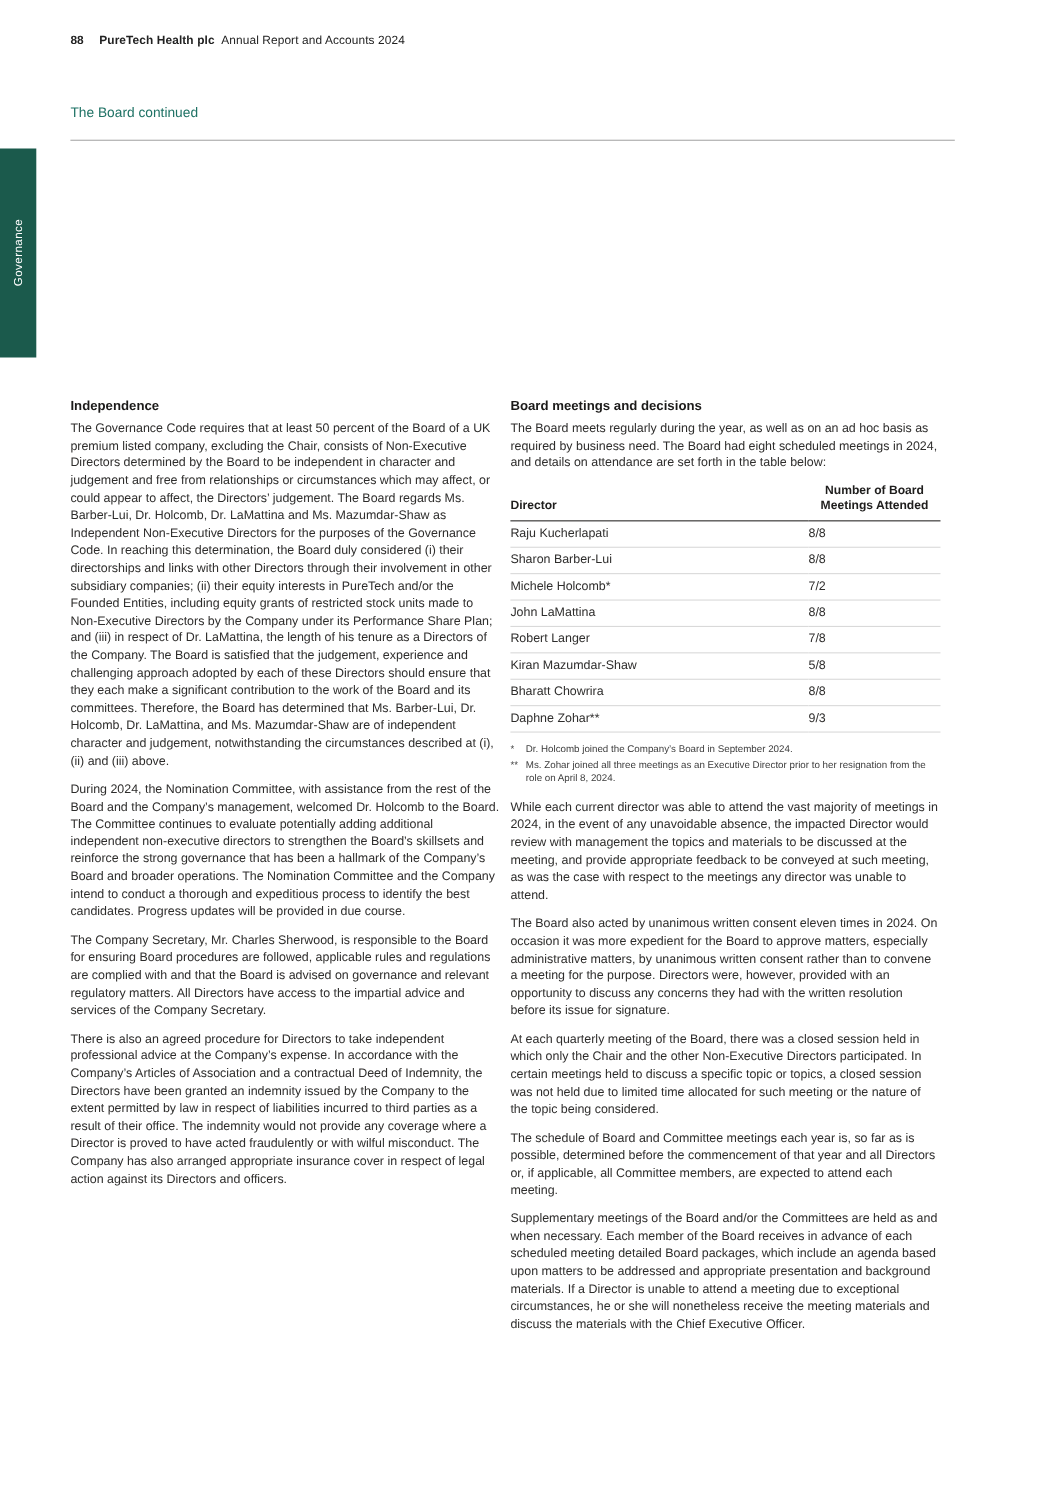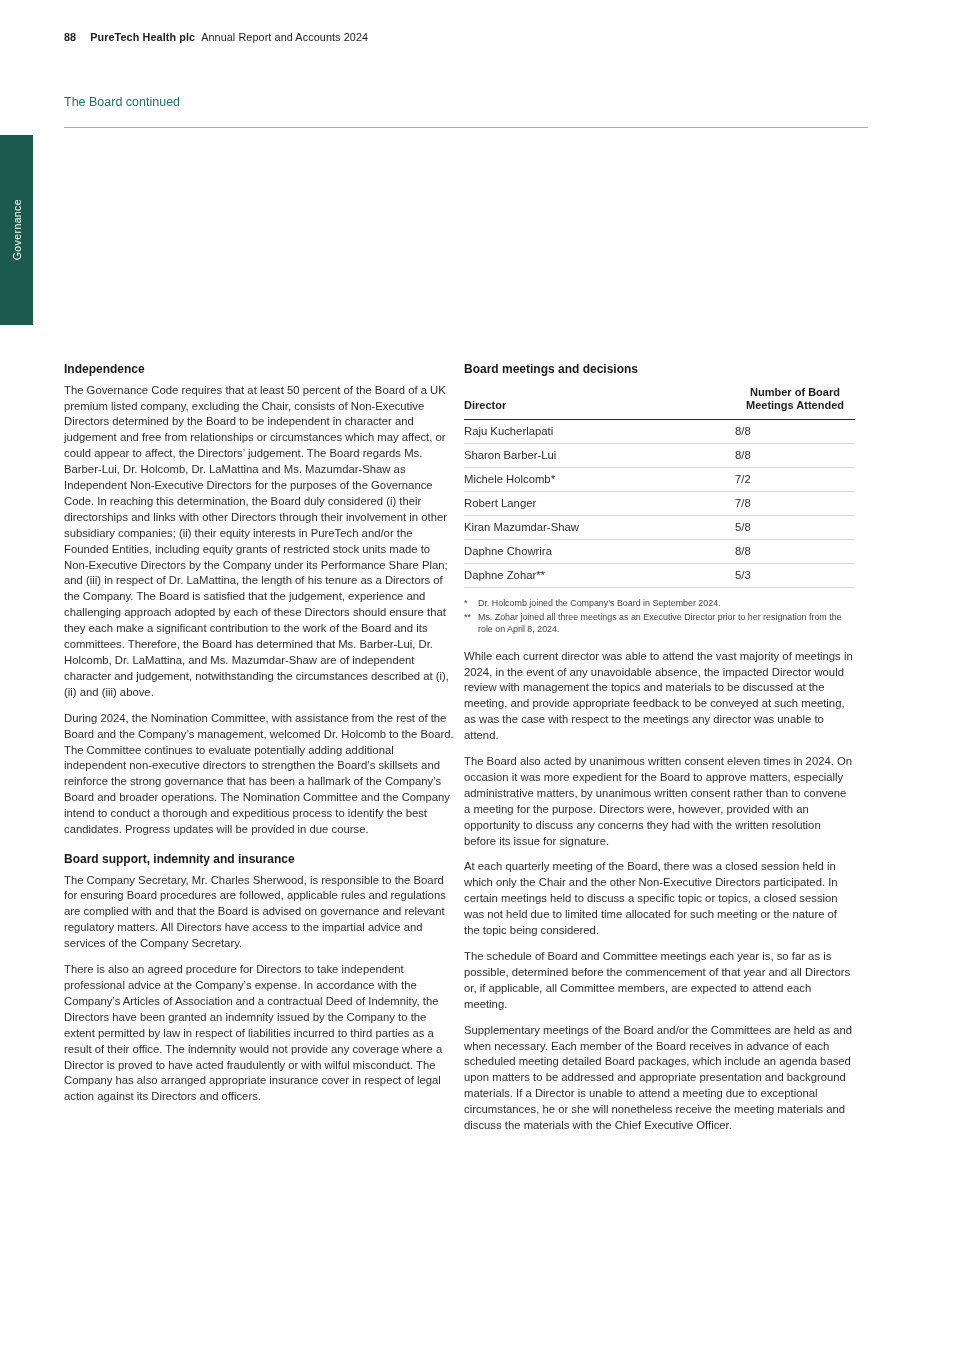--- a/index.html
+++ b/index.html
@@ -108,27 +108,27 @@
     <span class="side-tab-text">Governance</span>
   </div>
 
   <main class="columns">
 
     <section class="col">
       <h3>Independence</h3>
       <p>The Governance Code requires that at least 50 percent of the Board of a UK premium listed company, excluding the Chair, consists of Non-Executive Directors determined by the Board to be independent in character and judgement and free from relationships or circumstances which may affect, or could appear to affect, the Directors’ judgement. The Board regards Ms. Barber-Lui, Dr. Holcomb, Dr. LaMattina and Ms. Mazumdar-Shaw as Independent Non-Executive Directors for the purposes of the Governance Code. In reaching this determination, the Board duly considered (i) their directorships and links with other Directors through their involvement in other subsidiary companies; (ii) their equity interests in PureTech and/or the Founded Entities, including equity grants of restricted stock units made to Non-Executive Directors by the Company under its Performance Share Plan; and (iii) in respect of Dr. LaMattina, the length of his tenure as a Directors of the Company. The Board is satisfied that the judgement, experience and challenging approach adopted by each of these Directors should ensure that they each make a significant contribution to the work of the Board and its committees. Therefore, the Board has determined that Ms. Barber-Lui, Dr. Holcomb, Dr. LaMattina, and Ms. Mazumdar-Shaw are of independent character and judgement, notwithstanding the circumstances described at (i), (ii) and (iii) above.</p>
       <p>During 2024, the Nomination Committee, with assistance from the rest of the Board and the Company’s management, welcomed Dr. Holcomb to the Board. The Committee continues to evaluate potentially adding additional independent non-executive directors to strengthen the Board’s skillsets and reinforce the strong governance that has been a hallmark of the Company’s Board and broader operations. The Nomination Committee and the Company intend to conduct a thorough and expeditious process to identify the best candidates. Progress updates will be provided in due course.</p>
 
-      <h3 class="mt">Board support, indemnity and insurance</h3>
       <p>The Company Secretary, Mr. Charles Sherwood, is responsible to the Board for ensuring Board procedures are followed, applicable rules and regulations are complied with and that the Board is advised on governance and relevant regulatory matters. All Directors have access to the impartial advice and services of the Company Secretary.</p>
       <p>There is also an agreed procedure for Directors to take independent professional advice at the Company’s expense. In accordance with the Company’s Articles of Association and a contractual Deed of Indemnity, the Directors have been granted an indemnity issued by the Company to the extent permitted by law in respect of liabilities incurred to third parties as a result of their office. The indemnity would not provide any coverage where a Director is proved to have acted fraudulently or with wilful misconduct. The Company has also arranged appropriate insurance cover in respect of legal action against its Directors and officers.</p>
     </section>
 
     <section class="col">
       <h3>Board meetings and decisions</h3>
+      <p>The Board meets regularly during the year, as well as on an ad hoc basis as required by business need. The Board had eight scheduled meetings in 2024, and details on attendance are set forth in the table below:</p>
 
       <table>
         <thead>
           <tr>
             <th>Director</th>
             <th class="num">Number of Board Meetings Attended</th>
           </tr>
         </thead>
         <tbody>
           <tr>
@@ -137,34 +137,38 @@
           </tr>
           <tr>
             <td>Sharon Barber-Lui</td>
             <td class="num">8/8</td>
           </tr>
           <tr>
             <td>Michele Holcomb*</td>
             <td class="num">7/2</td>
           </tr>
           <tr>
+            <td>John LaMattina</td>
+            <td class="num">8/8</td>
+          </tr>
+          <tr>
             <td>Robert Langer</td>
             <td class="num">7/8</td>
           </tr>
           <tr>
             <td>Kiran Mazumdar-Shaw</td>
             <td class="num">5/8</td>
           </tr>
           <tr>
-            <td>Daphne Chowrira</td>
+            <td>Bharatt Chowrira</td>
             <td class="num">8/8</td>
           </tr>
           <tr>
             <td>Daphne Zohar**</td>
-            <td class="num">5/3</td>
+            <td class="num">9/3</td>
           </tr>
         </tbody>
       </table>
 
       <div class="footnotes">
         <div class="footnote">
           <span class="fn-marker">*</span>
           <span class="fn-text">Dr. Holcomb joined the Company’s Board in September 2024.</span>
         </div>
         <div class="footnote">

